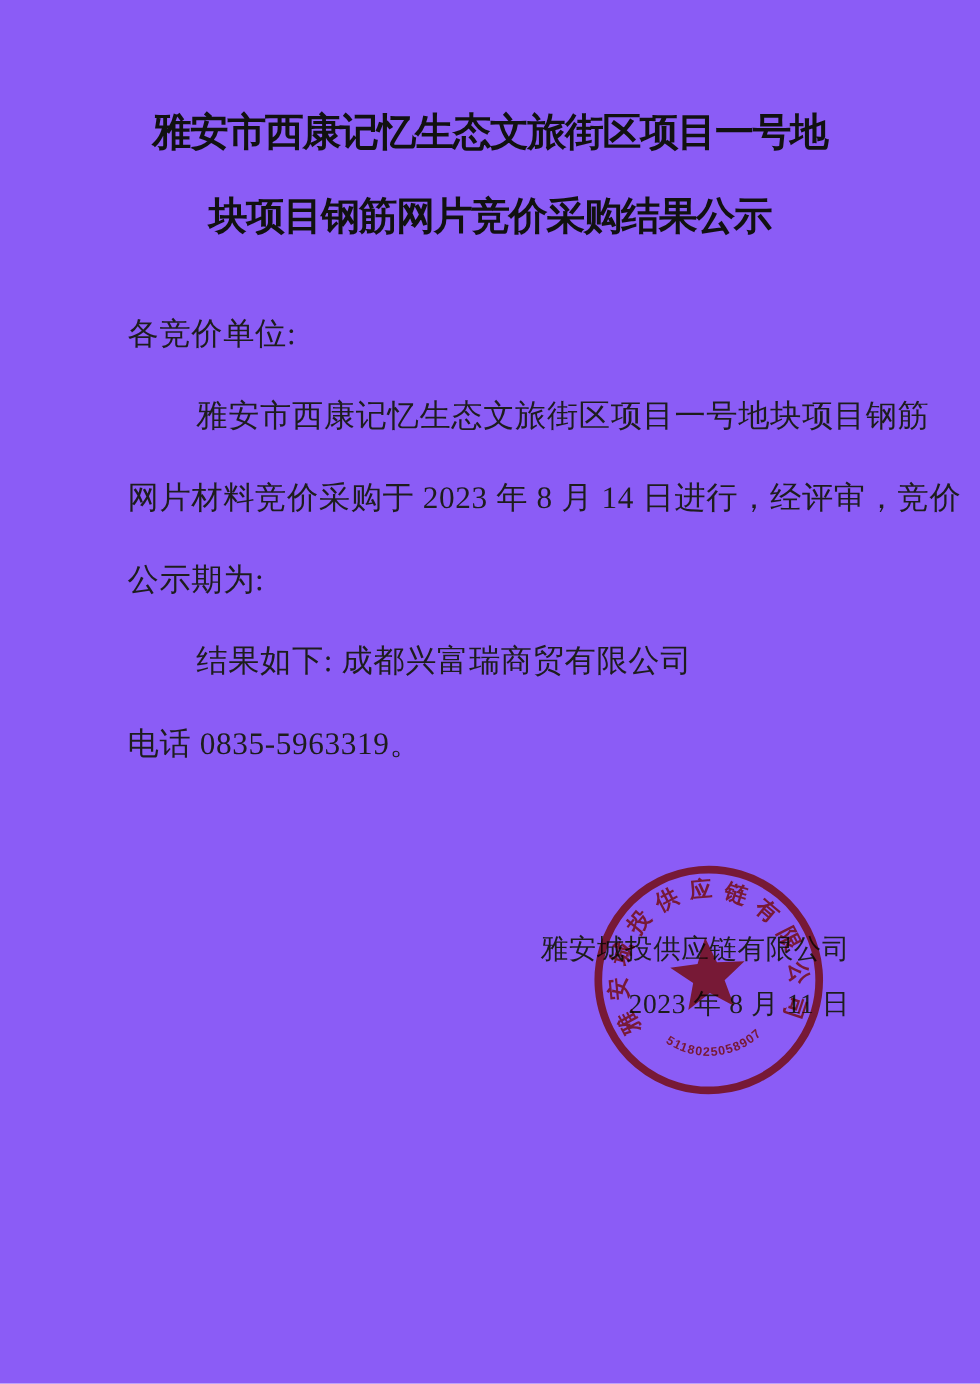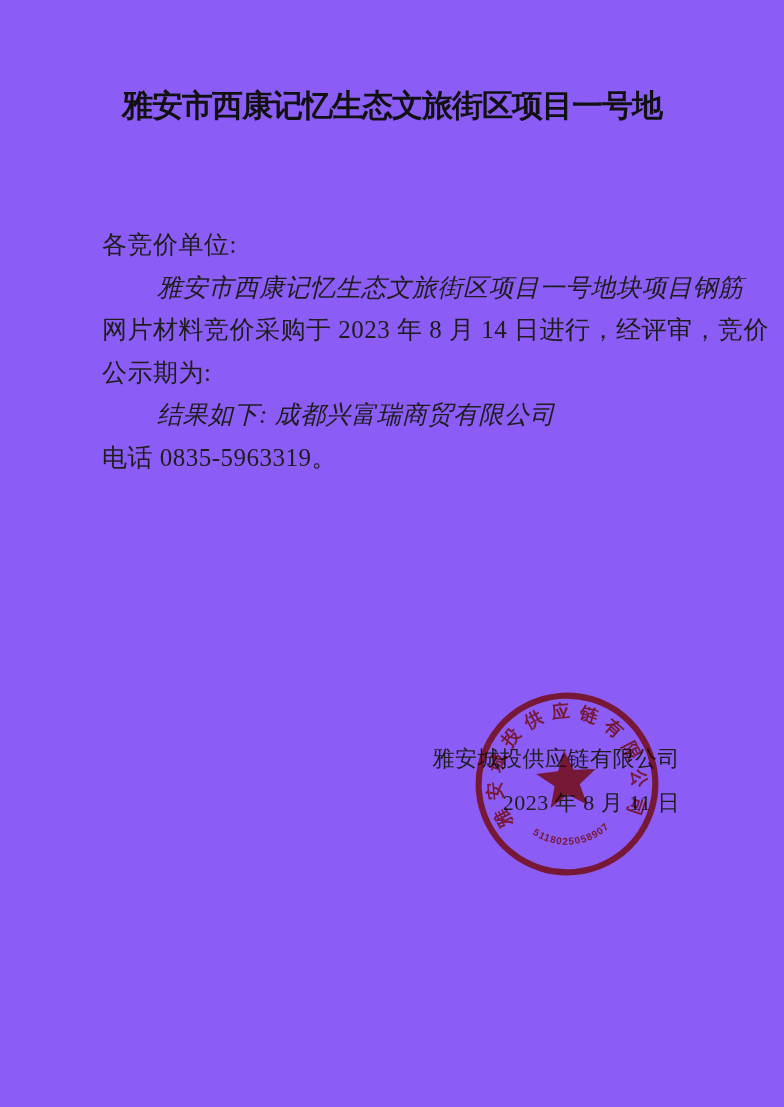--- a/index.html
+++ b/index.html
@@ -31,22 +31,22 @@
   .doc-body {
     position: absolute;
     top: 224px;
     left: 102px;
     width: 590px;
     font-size: 25px;
     line-height: 42.6px;
     letter-spacing: 0.5px;
     color: #1d1d1d;
   }
-  .line { white-space: nowrap; }
-  .line.indent { padding-left: 55px; font-style: italic; }
+  .line { white-space: nowrap; margin-top: 23px; }
+  .line.indent { padding-left: 55px; }
   .signature {
     position: absolute;
     top: 737px;
     right: 104px;
     text-align: right;
     font-size: 22px;
     color: #1d1d1d;
   }
   .sig-line { display: block; line-height: 44px; letter-spacing: 0.5px; white-space: nowrap; }
   .seal {
@@ -79,20 +79,21 @@
     letter-spacing: 1px;
   }
 </style>
 </head>
 <body>
 
 <div class="page">
 
   <h1 class="title">
     <span class="tl">雅安市西康记忆生态文旅街区项目一号地</span>
+    <span class="tl">块项目钢筋网片竞价采购结果公示</span>
   </h1>
 
   <div class="doc-body">
     <div class="line">各竞价单位:</div>
     <div class="line indent">雅安市西康记忆生态文旅街区项目一号地块项目钢筋</div>
     <div class="line">网片材料竞价采购于 2023 年 8 月 14 日进行，经评审，竞价</div>
     <div class="line">公示期为:</div>
     <div class="line indent">结果如下: 成都兴富瑞商贸有限公司</div>
     <div class="line">电话 0835-5963319。</div>
   </div>

